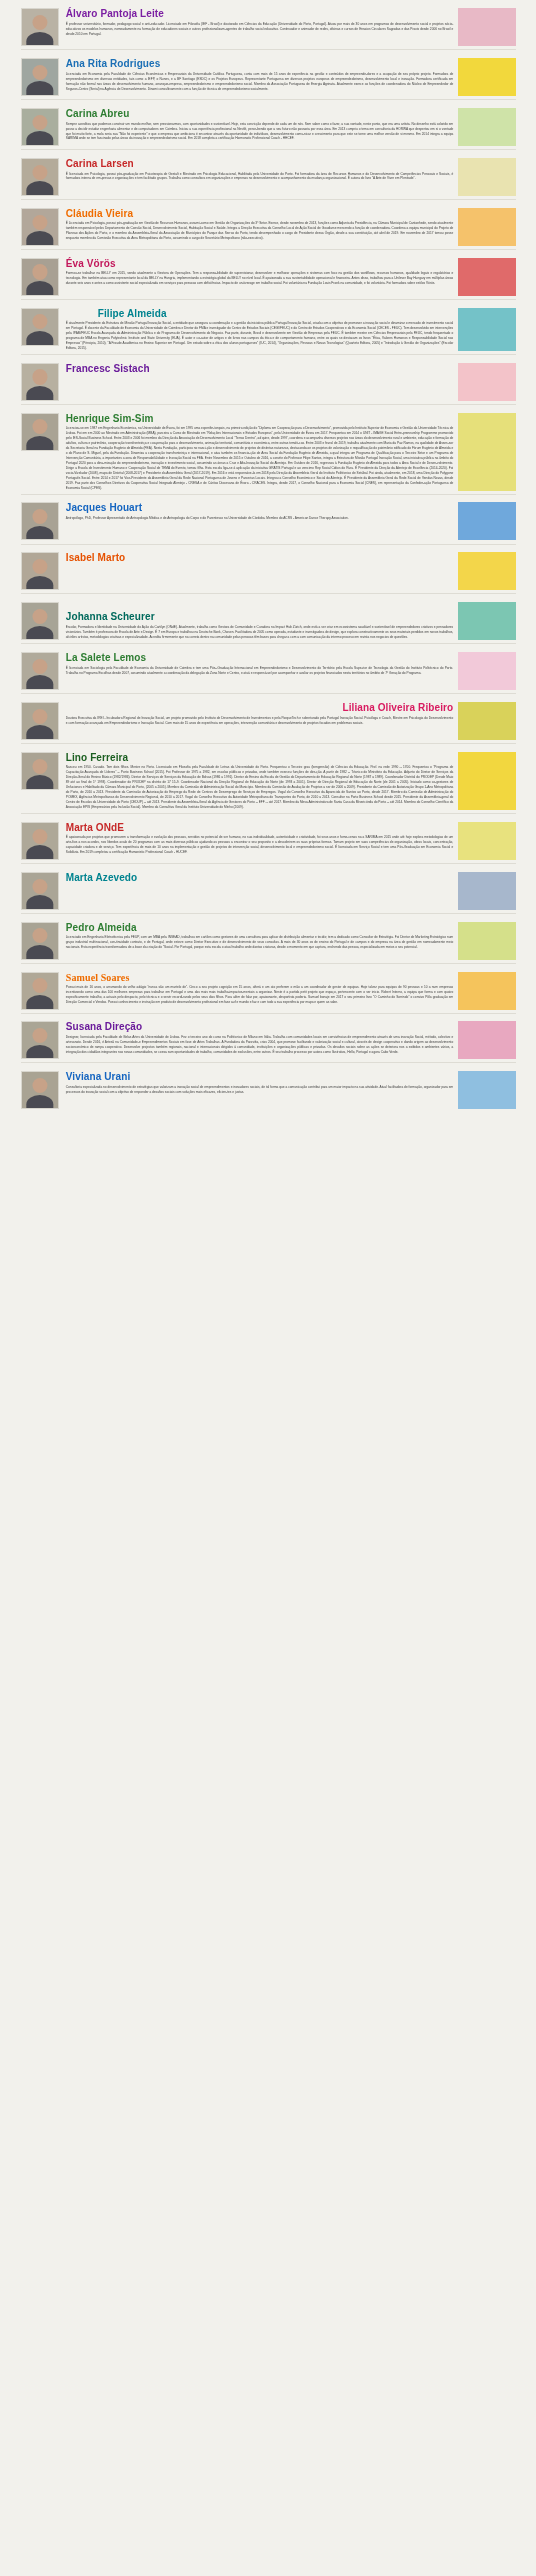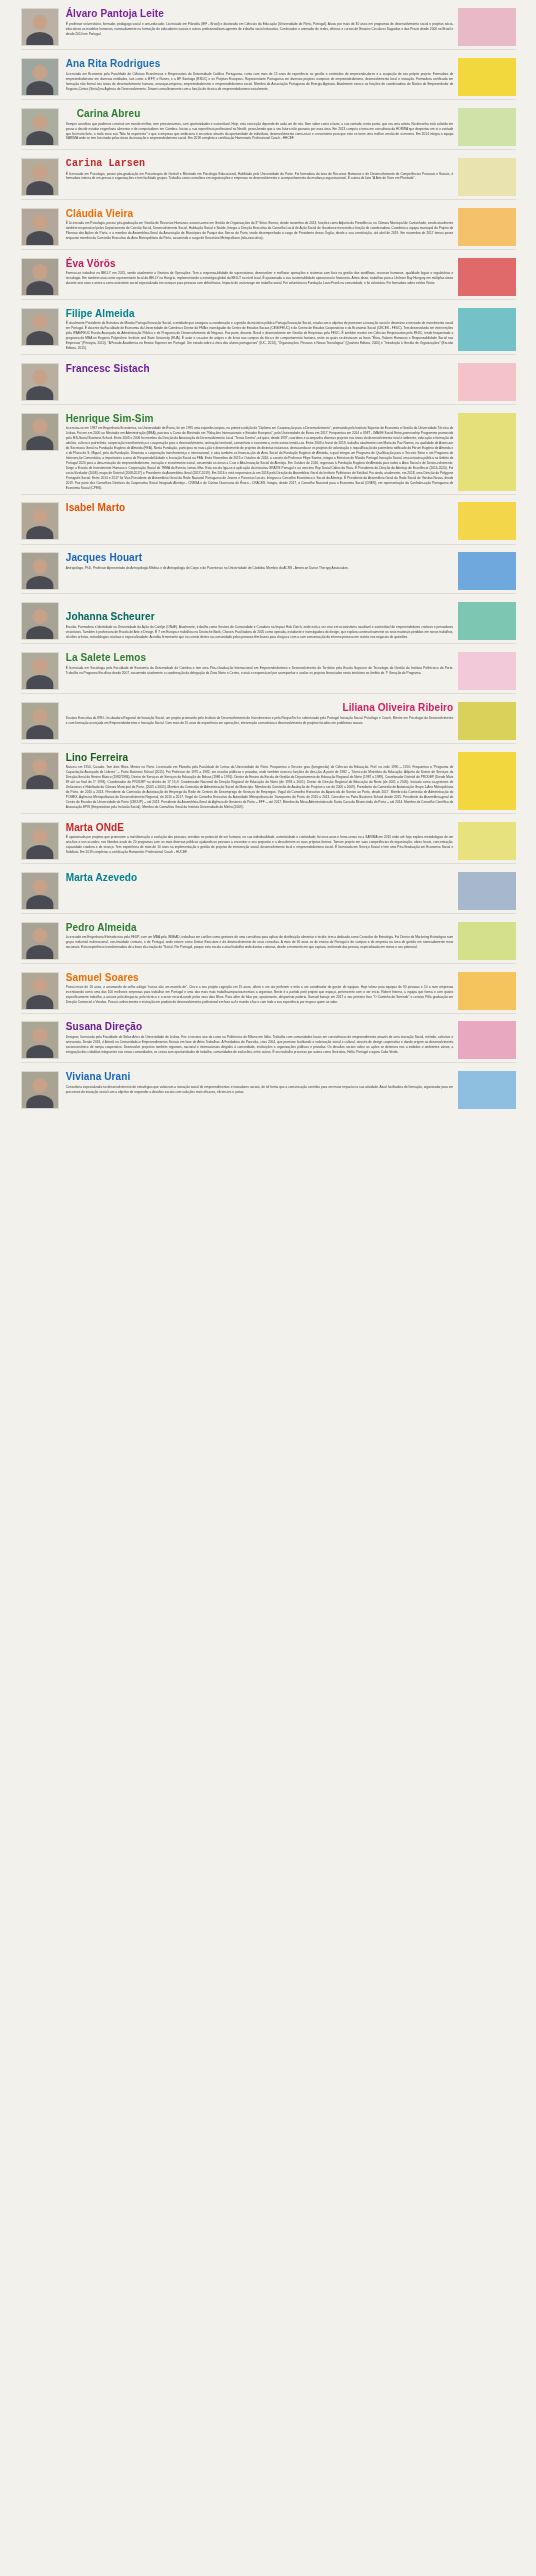--- a/index.html
+++ b/index.html
@@ -123,35 +123,35 @@
         </div>
         <div class="divider"></div>
       </div>
       <div class="entry">
         <div class="entry-inner">
           <div class="photo" style="background: rgb(169, 174, 158);">
             <div class="face"></div>
             <div class="body"></div>
           </div>
           <div class="textcol">
-            <h2 class="name" style="color: rgb(46, 125, 50); margin-left: 11px;">Carina Abreu</h2>
+            <h2 class="name" style="color: rgb(46, 125, 50);">Carina Abreu</h2>
             <p class="bio">Sempre acreditou que podemos construir um mundo melhor, sem pressionarmos, com oportunidades e sustentável. Hoje, esta convicção depende de cada um de nós. Sem saber como o fazer, a sua vontade, neste ponto, que era uma artista. No desenho está colorido em passo a decidir estudar engenharia alimentar e de computadores em Coimbra. Iniciou a sua experiência profissional na Nestlé, perce-bendo que a seu futuro não passaria por essa área. Em 2013 cumpriu o tema em consultoria da HORWA que despertou em si o vontade que foi muito forte, a mola seria sua "Não foi experiente" e que o empresa que ambiciona é encontrar através da oportunidade de indivíduos, desenvolvimento comu-nicar e crescimento para que este se torne uma melhor versão de si mesmo. Em 2014 integra a equipa SARIMA onde se tem fascinado pelas áreas da inovação e empreendedorismo social. Em 2018 completa a certificação Harmonatic Professional Coach - HHCEF.</p>
           </div>
           <div class="swatch" style="background: rgb(207, 227, 168);"></div>
         </div>
         <div class="divider"></div>
       </div>
       <div class="entry">
         <div class="entry-inner">
           <div class="photo" style="background: rgb(180, 171, 154);">
             <div class="face"></div>
             <div class="body"></div>
           </div>
           <div class="textcol">
-            <h2 class="name" style="color: rgb(198, 40, 40); font-family: Liberation Mono, monospace;">Carina Larsen</h2>
+            <h2 class="name" style="color: rgb(198, 40, 40);">Carina Larsen</h2>
             <p class="bio">É licenciada em Psicologia, possui pós-graduação em Psicoterapia de Gestalt e Mestrado em Psicologia Educacional, Habilitada pela Universidade do Porto. Foi formadora da área de Recursos Humanos e do Desenvolvimento de Competências Pessoais e Sociais, é formadora interna de em-presas e organizações e tem facilitado grupos. Trabalha como consultora em organizações e empresas no desenvolvimento e acompanhamento da mudança organizacional. É autora do livro "A Arte de Viver em Plenitude".</p>
           </div>
           <div class="swatch" style="background: rgb(233, 227, 176);"></div>
         </div>
         <div class="divider"></div>
       </div>
       <div class="entry">
         <div class="entry-inner">
           <div class="photo" style="background: rgb(178, 167, 154);">
             <div class="face"></div>
@@ -179,21 +179,21 @@
         </div>
         <div class="divider"></div>
       </div>
       <div class="entry">
         <div class="entry-inner">
           <div class="photo" style="background: rgb(176, 170, 156);">
             <div class="face"></div>
             <div class="body"></div>
           </div>
           <div class="textcol">
-            <h2 class="name" style="color: rgb(0, 131, 143);">Filipe Almeida</h2>
+            <h2 class="name" style="color: rgb(0, 131, 143); margin-left: 32px;">Filipe Almeida</h2>
             <p class="bio">É atualmente Presidente da Estrutura de Missão Portugal Inovação Social, a entidade que assegura a coordenação e a gestão da iniciativa pública Portugal Inovação Social, criada com o objetivo de promover a inovação social e dinamizar o mercado de investimento social em Portugal. É docente da Faculdade de Economia da Universidade de Coimbra e Diretor do FMA e investigador do Centro de Estudos Sociais (CEGI/FEUC) e do Centro de Estudos Cooperativos e da Economia Social (CECES - FEUC). Tem desenvolvido em intervenções pela IPAM/FEUC Escola Avançada da Administração Pública e do Programa de Desenvolvimento do Negocio. Faz parte, durante, Brasil e desenvolvente em Gestão de Empresas pela FEUC. É também mestre em Ciências Empresariais pela FEUC, tendo frequentado o programa de MBA no Engenia Polytechnic Institute and State University (EUA). É autor e co-autor de artigos e de livros nas campos da ética e de comportamento humano, entre os quais se destacam os livros "Ética, Valores Humanos e Responsabilidade Social nas Empresas" (Principia, 2010), "A Fraude Académica no Ensino Superior em Portugal. Um estudo sobre a ética dos alunos portugueses" (IUC, 2014), "Organizações, Pessoas e Novas Tecnologias" (Quarteto Editora, 2005) e "Introdução à Gestão de Organizações" (Escolar Editora, 2015).</p>
           </div>
           <div class="swatch" style="background: rgb(116, 194, 200);"></div>
         </div>
         <div class="divider"></div>
       </div>
       <div class="entry">
         <div class="entry-inner">
           <div class="photo" style="background: rgb(183, 176, 160);">
             <div class="face"></div>
@@ -216,48 +216,48 @@
           <div class="textcol">
             <h2 class="name" style="color: rgb(46, 125, 50);">Henrique Sim-Sim</h2>
             <p class="bio">Licenciou-se em 1987 em Engenharia Económica, na Universidade de Évora, foi em 1995 uma experiên-tonpais, na primeira edição do "Diploma em Cooperação para o Desenvolvimento", promovida pelo Instituto Superior de Economia e Gestão da Universidade Técnica de Lisboa. Foi em em 2000 ao Mestrado em Administração (MBA), parceira a Curso de Mestrado em "Relações Internacionais e Estudos Europeus", pela Universidade de Évora em 2017. Frequentou em 2014 o UNIT - IMAGE Social Entre-preneurship Programme promovido pelo IES-Social Business School. Entre 2003 e 2006 foi membro da Direção da Associação de Desenvolvimento Local "Terras Dentro", ad quire, desde 1997, coordena e acompanha diversos projetos nas áreas do desenvolvimento rural e ambiente, educação e formação de adultos, cultura e patrimônio, cooperação transfronteiriça e coo-peração para o desenvolvimento, animação territorial, comunitária e económica, entre outras temáti-cas. Entre 2003 e fevral de 2019, trabalha atualmente com Maria da Paz Ramos, na qualidade de Asses-sor da Secretaria Geral na Fundação Eugénio de Almeida (FEA). Nesta Fundação, participou no nasci-ção e desenvolvimento de projetos de distintas naturezas, destacando-se os projetos de valorização e requalificação do patrimônio edificado do Fórum Eugénio de Almeida e o do Plano de S. Miguel, pela da Fundação. Dinamiza a cooperação transfronteiriça e internacional, e atua também os financia-ção de Área Social da Fundação Eugénio de Almeida, a qual integra um Programa de Qualificação para o Terceiro Setor e um Programa de Intervenção Comunitária, a importantes a area de Responsabili-lidade e Inovação Social na FEA. Entre Novembro de 2015 e Outubro de 2016, a convite do Professor Filipe Santos, integra a Estrutura de Missão Portugal Inovação Social, uma iniciativa pública na âmbito do Portugal 2020 para a dina-mização do empreendedorismo, inovação e investimento social, assumindo as áreas a Cruz e Alto-Inovação Social do Alentejo. Em Outubro de 2016, regressou à Fundação Eugénio de Almeida para todos a Área Social e de Desen-volvimento. Dirige a Escola de Investimento Humano e Cooperação Social de TEMA do Evento, tomou filha. Esta escola liga-se à aplicação da iniciativa GRATIS Portugal e ao vencimo Rep Social Cidios do Rura. É Presidente da Direção da Alentejo de Excelência (2014-2020). Foi vocio-Vizelador (2008), mapa de Distrital (2008-2017) e Presidente da Assembleia Geral (2017-2019). Em 2016 e está responsáve-la em 2018 pela Direção da Assembleia Geral do Instituto Politécnico de Setúbal. Foi ainda, atualmente, em 2018, uma Direção do Polygone Português Social. Entre 2014 e 2017 foi Vice-Presidente da Assembleia Geral da Rede Nacional Portuguesa de Jovens e Parcerias Locais. Integrou a Conselho Económico e Social do Alentejo. É Presidente da Assembleia Geral da Rede Social de Vendas Novas, desde 2019. Faz parte dos Conselhos Diretivos da Cooperativa Social Integrado Alentejo - CRESA e de Cáritas Diocesana de Évora - CRACES. Integra, desde 2017, o Conselho Nacional para a Economia Social (CNES), em representação da Confeder-ação Portuguesa de Economia Social (CPES).</p>
           </div>
           <div class="swatch" style="background: rgb(230, 224, 122);"></div>
         </div>
         <div class="divider"></div>
       </div>
       <div class="entry">
         <div class="entry-inner">
+          <div class="photo" style="background: rgb(168, 162, 148);">
+            <div class="face"></div>
+            <div class="body"></div>
+          </div>
+          <div class="textcol">
+            <h2 class="name" style="color: rgb(21, 101, 192);">Jacques Houart</h2>
+            <p class="bio">Antropólogo, PhD, Professor Apresentado de Antropologia Médica e de Antropologia do Corpo e do Parentesco na Universidade de Córdoba. Membro do ACRS - American Dance Therapy Association.</p>
+          </div>
+          <div class="swatch" style="background: rgb(111, 168, 220);"></div>
+        </div>
+        <div class="divider"></div>
+      </div>
+      <div class="entry">
+        <div class="entry-inner">
           <div class="photo" style="background: rgb(177, 167, 151);">
             <div class="face"></div>
             <div class="body"></div>
           </div>
           <div class="textcol">
             <h2 class="name" style="color: rgb(230, 81, 0);">Isabel Marto</h2>
             <p class="bio"></p>
           </div>
           <div class="swatch" style="background: rgb(243, 214, 74);"></div>
         </div>
         <div class="divider"></div>
       </div>
       <div class="entry">
         <div class="entry-inner">
-          <div class="photo" style="background: rgb(168, 162, 148);">
-            <div class="face"></div>
-            <div class="body"></div>
-          </div>
-          <div class="textcol">
-            <h2 class="name" style="color: rgb(21, 101, 192);">Jacques Houart</h2>
-            <p class="bio">Antropólogo, PhD, Professor Apresentado de Antropologia Médica e de Antropologia do Corpo e do Parentesco na Universidade de Córdoba. Membro do ACRS - American Dance Therapy Association.</p>
-          </div>
-          <div class="swatch" style="background: rgb(111, 168, 220);"></div>
-        </div>
-        <div class="divider"></div>
-      </div>
-      <div class="entry">
-        <div class="entry-inner">
           <div class="photo" style="background: rgb(167, 164, 150);">
             <div class="face"></div>
             <div class="body"></div>
           </div>
           <div class="textcol">
             <h2 class="name" style="color: rgb(0, 105, 92); margin-top: 9px;">Johanna Scheurer</h2>
             <p class="bio">Escolar, Formadora e Identidade na Universidade do Ação da Cartilyn (ONdE). Atualmente, trabalha como Gestora de Comunidade e Curadora na Impact Hub Zürich, onde está a ser criar em ecossistema saudável e sustentável de empreendedores criativos e pensadores visionários. Também é professora de Escola de Arte e Design. É 7 em Europa e trabalhou na Deutsche Bank, Chosen. Facilitadora de 2005 como operada, estudante e investigadora de design, que explora constructivamente os seus materiais perdidos em novos trabalhos, afcirões artistas, metodologias criativas e especializadade. Acredita firmemente que na correta dentro na comunidade pelas pessoas têm bases para chegar a com a com comunicação da intermo proceso em revista nos negocios de questões.</p>
           </div>
           <div class="swatch" style="background: rgb(124, 198, 178);"></div>
         </div>
@@ -347,21 +347,21 @@
         </div>
         <div class="divider"></div>
       </div>
       <div class="entry">
         <div class="entry-inner">
           <div class="photo" style="background: rgb(176, 168, 151);">
             <div class="face"></div>
             <div class="body"></div>
           </div>
           <div class="textcol">
-            <h2 class="name" style="color: rgb(239, 108, 0);">Samuel Soares</h2>
+            <h2 class="name" style="color: rgb(239, 108, 0); font-family: Liberation Serif, serif;">Samuel Soares</h2>
             <p class="bio">Possui mais de 16 anos, o arrumando do velho adágio "nunca são um martelo de". Cinco a seu projeto cognição em 15 anos, afterá e um ato preferem o mão a um coordinador de gestor de equipas. Hoje talvez para equipas de 90 pessoas e 10 a num empresas incentivando como uma das 100 melhores empresas para trabalhar em Portugal e uma das mais mais trabalha-impactos-mentais a organizar. Neste é a partida petit projeto que espaço, pertencente com o ser inicio. Robert Interno, a equipa que forma e com quatro especificamente trabalho, a actuais pelo despacto, pelo técnica e o servir recordi-rando pelos seus dias filhos. Para além de falar por, apaixonante, desportista poderia. Samuel bonaje em 2017 o seu primeiro livro "O Caminho do Sorrindo" o convivo Pôla graduação em Direção Comercial e Vendas. Possui conhecimento e instrução em produto de desenvolvimento profissional em fase auf e mundo e faz e com todo a sua experiência por mapa e quem as sabe.</p>
           </div>
           <div class="swatch" style="background: rgb(245, 196, 92);"></div>
         </div>
         <div class="divider"></div>
       </div>
       <div class="entry">
         <div class="entry-inner">
           <div class="photo" style="background: rgb(170, 165, 149);">
             <div class="face"></div>

